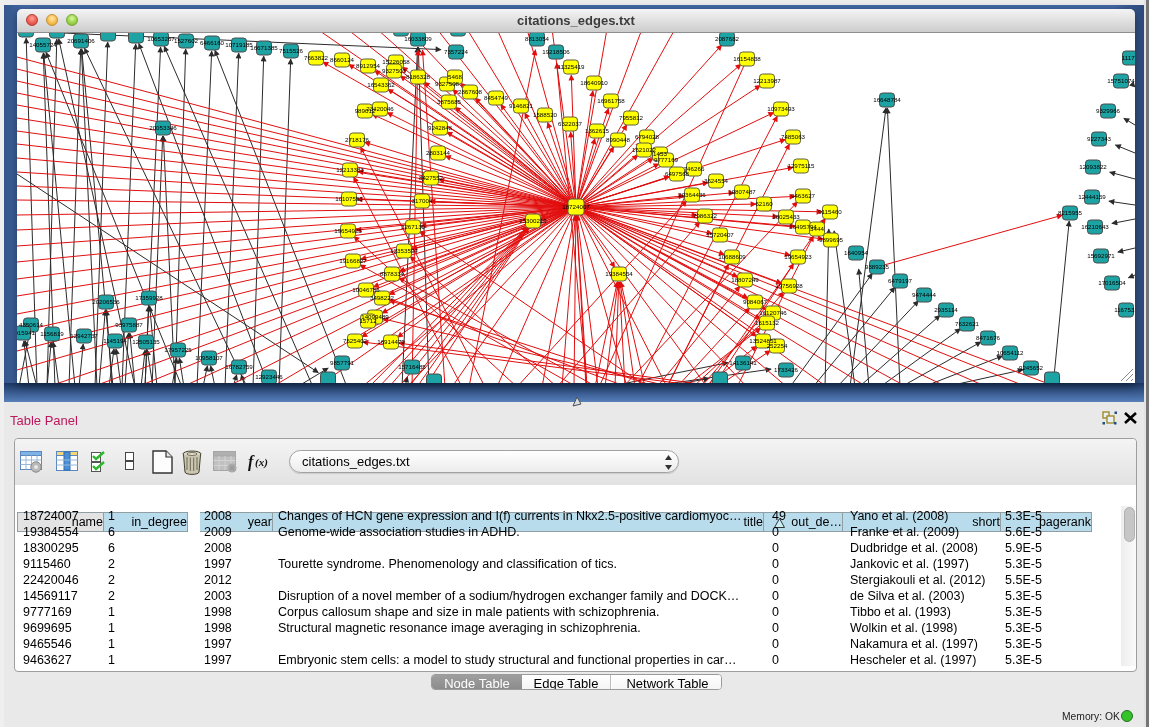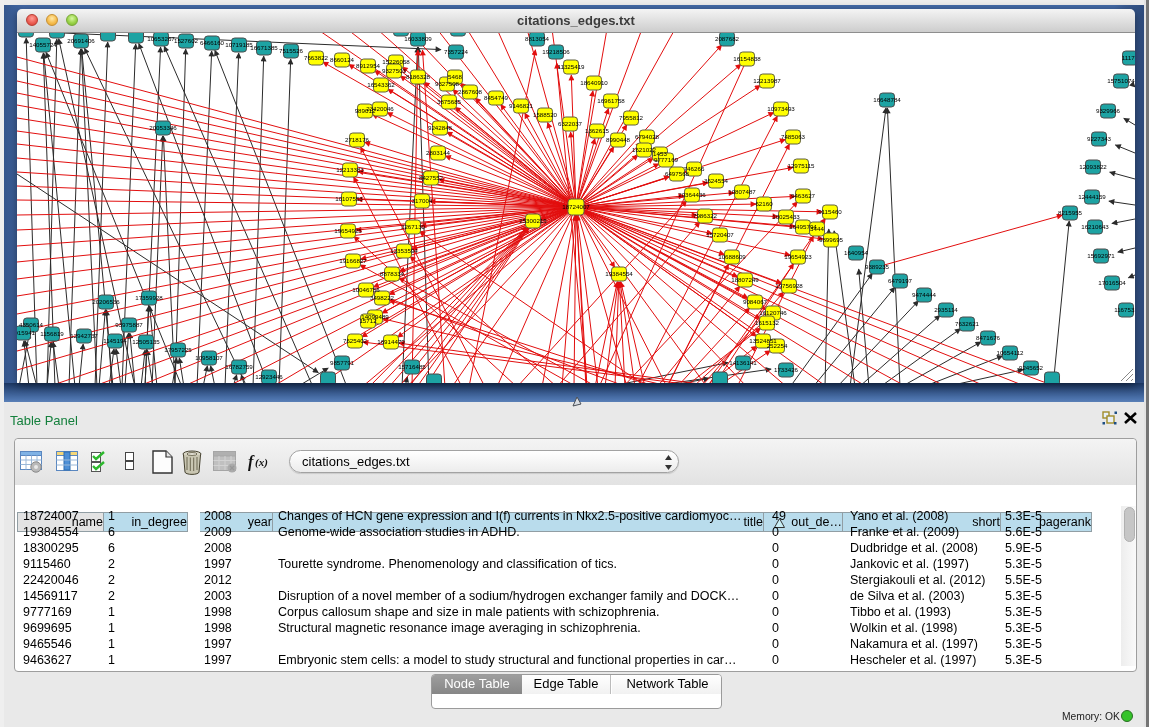--- a/index.html
+++ b/index.html
@@ -565,21 +565,21 @@
         <line x1="1109" y1="348" x2="1116" y2="341"></line>
         <line x1="1114" y1="348" x2="1116" y2="346"></line>
       </g>
 </svg>
 </div>
 
 <div class="abs" style="left:0;top:402px;width:1149px;height:325px;background:#e9e9e9"></div>
 <svg class="abs" style="left:571px;top:396px" width="12" height="11" viewBox="0 0 12 11">
     <path d="M2,10 L6,1 L10,8 z" fill="#d9dde2" stroke="#4a4f56" stroke-width="1"></path>
   </svg>
-<div class="abs" style="left:10px;top:413px;font-size:13px;color:#15803d">Table Panel</div>
+<div class="abs" style="left:10px;top:413px;font-size:13px;color:#be185d">Table Panel</div>
 
 <svg class="abs" style="left:1102px;top:411px" width="16" height="14" viewBox="0 0 16 14">
  <rect x="1" y="1" width="6" height="6" fill="#e8f0fa" stroke="#a08c28" stroke-width="1.4"></rect>
  <rect x="5" y="5" width="7" height="7" fill="#e8f0fa" stroke="#a08c28" stroke-width="1.4"></rect>
  <rect x="12.5" y="0.5" width="2.5" height="2.5" fill="#1d4e84"></rect>
  <rect x="0.5" y="11" width="2.5" height="2.5" fill="#1d4e84"></rect>
  <rect x="12" y="11" width="2.5" height="2.5" fill="#1d4e84"></rect>
 </svg>
 <svg class="abs" style="left:1124px;top:412px" width="13" height="12" viewBox="0 0 13 12">
  <path d="M1,1 L12,11 M12,1 L1,11" stroke="#000" stroke-width="2.6"></path>
@@ -742,21 +742,21 @@
     <span style="left:187px">1997</span>
     <span style="left:261px">Embryonic stem cells: a model to study structural and functional properties in car…</span>
     <span style="left:755px">0</span>
     <span style="left:833px">Hescheler et al. (1997)</span>
     <span style="left:988px">5.3E‑5</span>
   </div>
 
 <div class="abs" style="left:1121px;top:506px;width:15px;height:160px;background:linear-gradient(90deg,#ededed,#fafafa)"></div>
 <div class="abs" style="left:1124px;top:507px;width:11px;height:35px;border-radius:5.5px;background:#c6c6c6;border:1px solid #b0b0b0"></div>
 
-<div class="abs" style="left:431px;top:674px;width:291px;height:35px;border:1px solid #9b9b9b;border-radius:4px;background:#fff;font-size:13px;overflow:hidden">
+<div class="abs" style="left:431px;top:674px;width:291px;height:16px;border:1px solid #9b9b9b;border-radius:4px;background:#fff;font-size:13px;overflow:hidden">
   <div class="abs" style="left:0;top:0;width:90px;height:19px;background:linear-gradient(#9e9e9e,#868686);color:#fff;text-align:center;line-height:18px">Node Table</div>
   <div class="abs" style="left:90px;top:0;width:89px;height:19px;border-right:1px solid #bbb;background:linear-gradient(#ffffff,#f1f1f1);text-align:center;line-height:18px">Edge Table</div>
   <div class="abs" style="left:180px;top:0;width:111px;height:19px;background:linear-gradient(#ffffff,#f1f1f1);text-align:center;line-height:18px">Network Table</div>
 </div>
 
 <div class="abs" style="left:1062px;top:711px;font-size:10.3px;color:#222">Memory: OK</div>
 <div class="abs" style="left:1121px;top:710px;width:12px;height:12px;border-radius:50%;background:#35c32a;border:1.5px solid #2a6e24"></div>
 
 <div class="abs" style="left:1144px;top:0;width:5px;height:727px;background:#e3e3e3;border-right:3px solid #757575"></div>
 <div class="abs" style="left:0;top:0;width:4px;height:727px;background:#efefef"></div>

